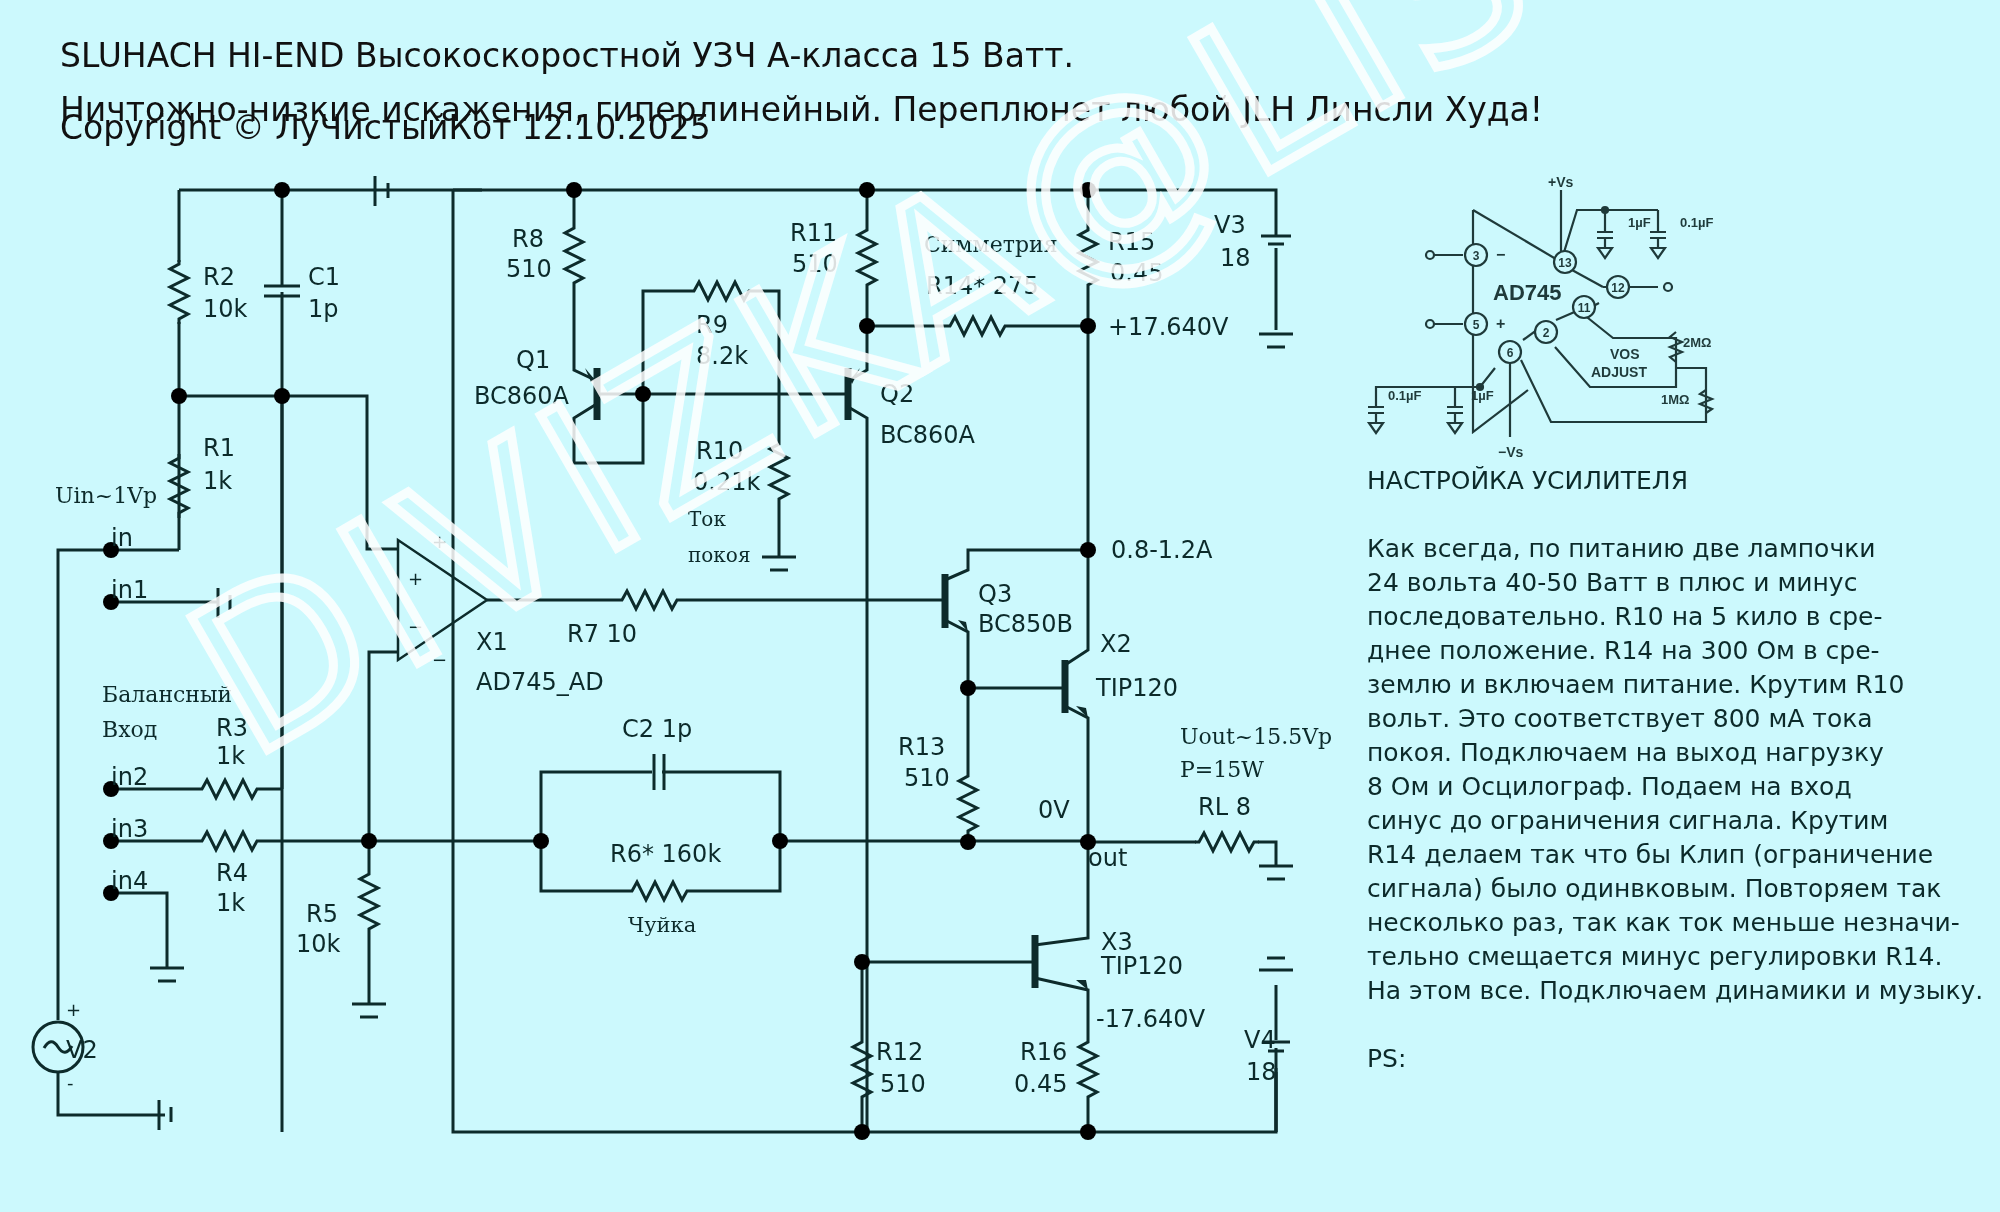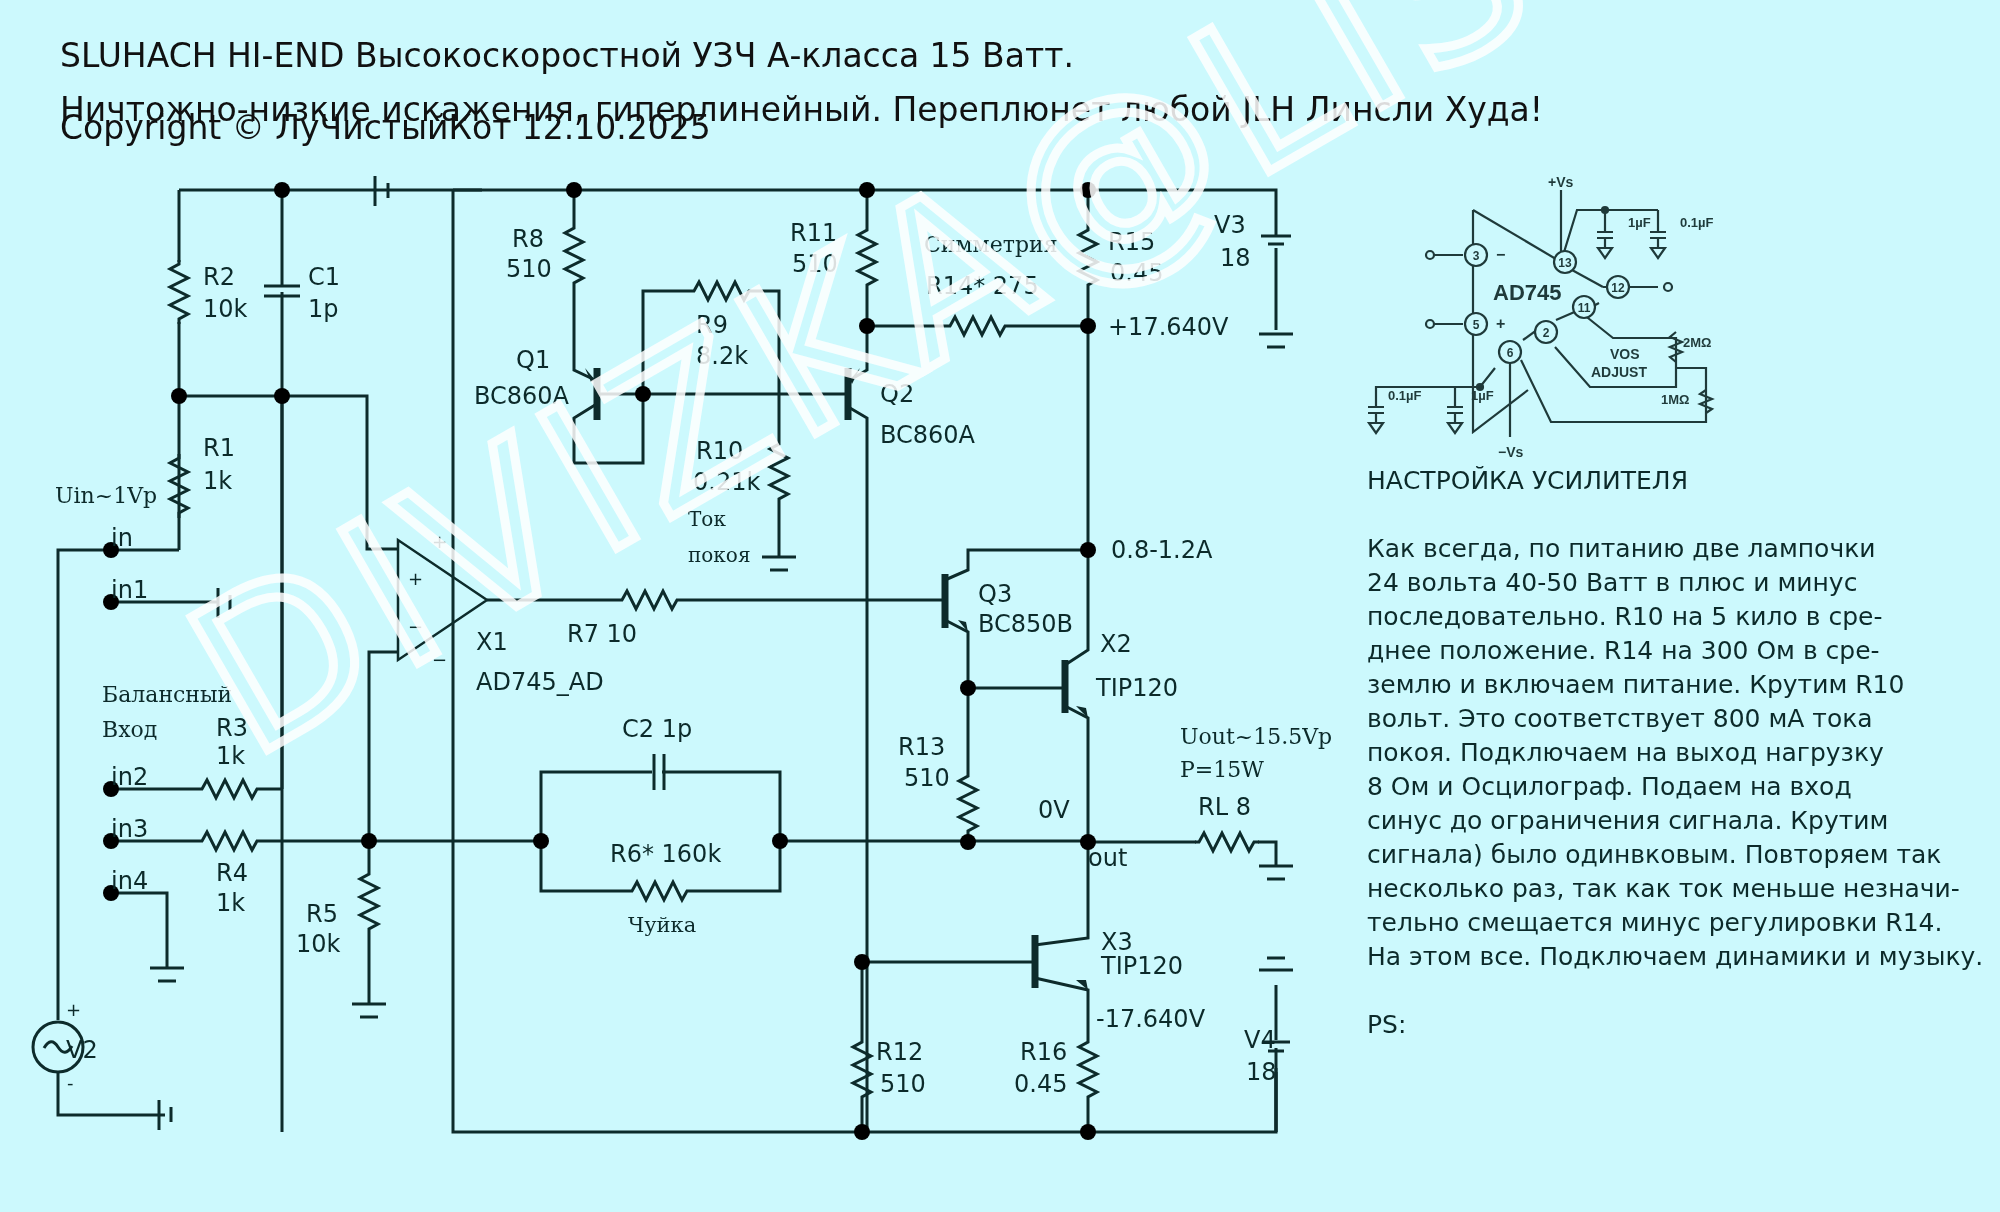--- a/index.html
+++ b/index.html
@@ -369,20 +369,21 @@
   <div id="notes-body">
       <p>Как всегда, по питанию две лампочки</p>
       <p>24 вольта 40-50 Ватт в плюс и минус</p>
       <p>последовательно. R10 на 5 кило в сре-</p>
       <p>днее положение. R14 на 300 Ом в сре-</p>
       <p>землю и включаем питание. Крутим R10</p>
       <p>вольт. Это соответствует 800 мА тока</p>
       <p>покоя. Подключаем на выход нагрузку</p>
       <p>8 Ом и Осцилограф. Подаем на вход</p>
       <p>синус до ограничения сигнала. Крутим</p>
+      <p>R14 делаем так что бы Клип (ограничение</p>
       <p>сигнала) было одинвковым. Повторяем так</p>
       <p>несколько раз, так как ток меньше незначи-</p>
       <p>тельно смещается минус регулировки R14.</p>
       <p>На этом все. Подключаем динамики и музыку.</p>
     </div>
   <div class="gap"></div>
   <p>PS:</p>
 </div>
 
 <svg class="wm" width="2000" height="1212">

